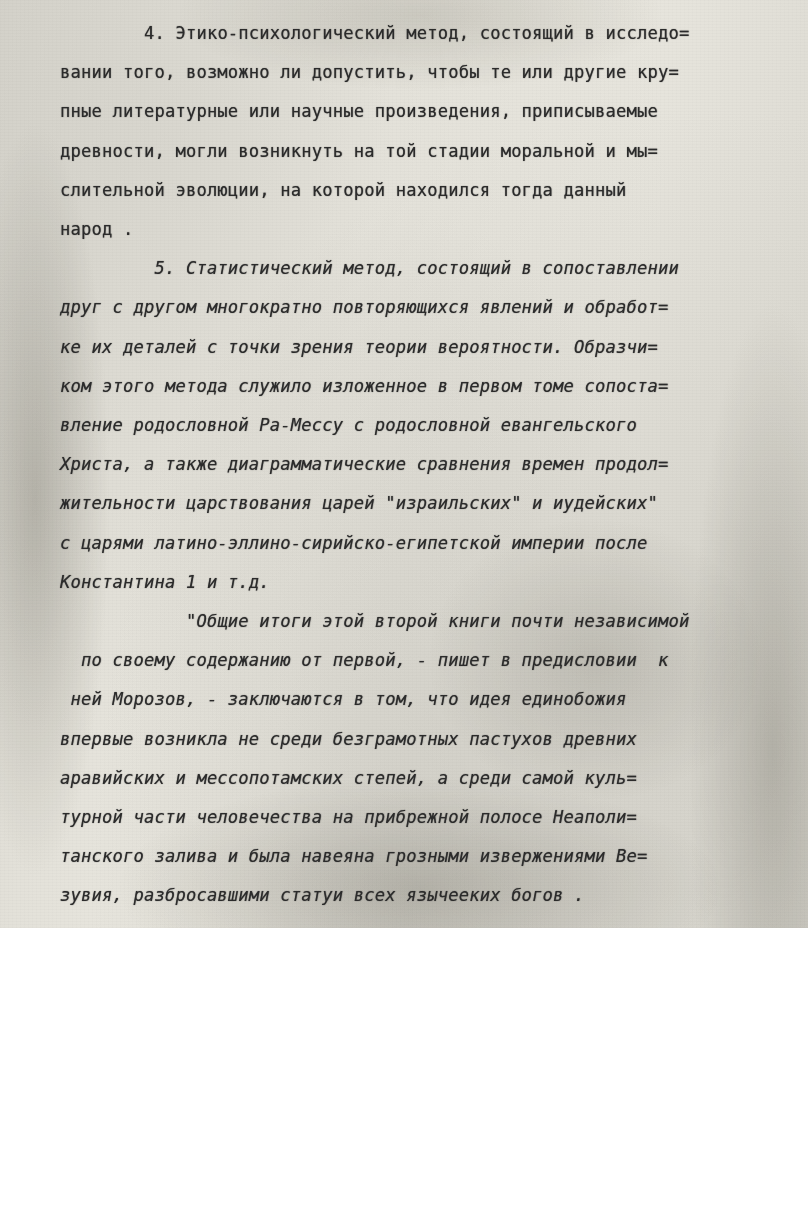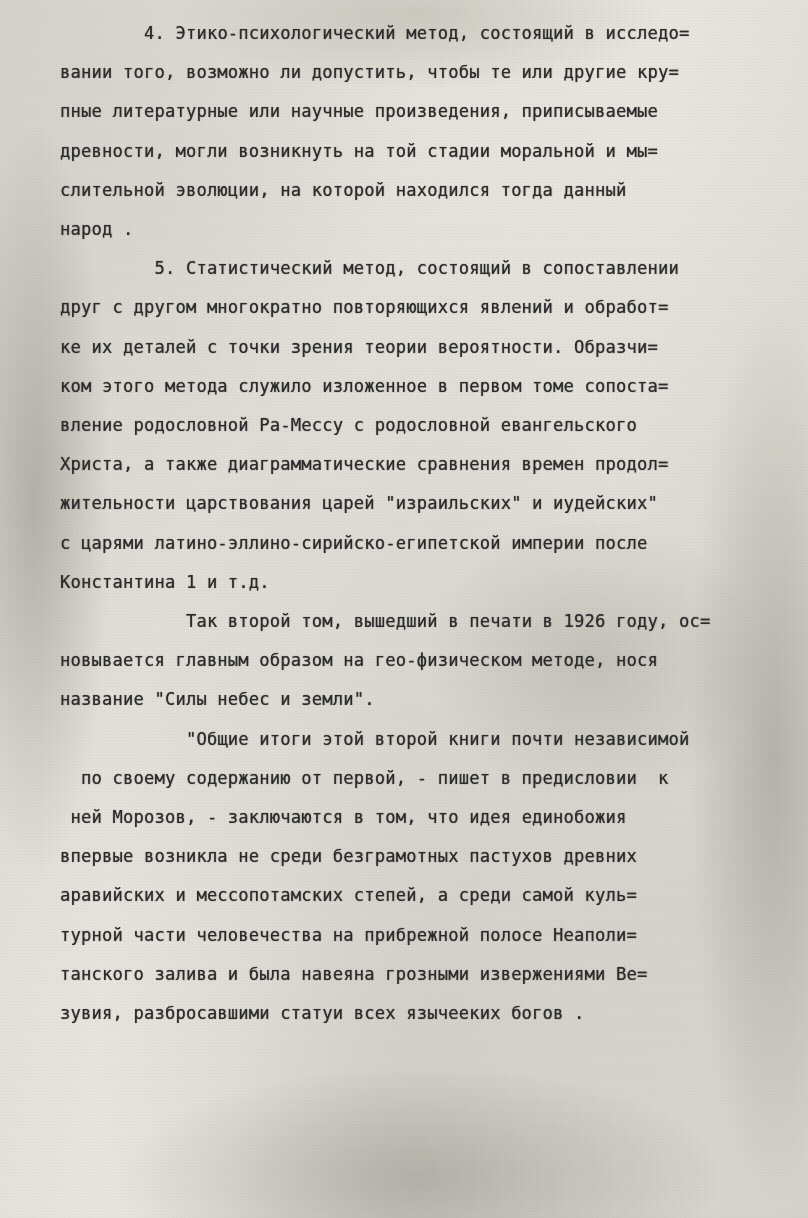--- a/index.html
+++ b/index.html
@@ -3,21 +3,21 @@
 <meta charset="utf-8">
 <style>
   html, body {
     margin: 0;
     padding: 0;
     background: #fff;
   }
   #page {
     position: relative;
     width: 808px;
-    height: 1218px;
+    height: 928px;
     overflow: hidden;
     background:
       radial-gradient(ellipse at 20% 15%, rgba(202,200,192,0.45) 0%, rgba(202,200,192,0) 55%),
       radial-gradient(ellipse at 85% 75%, rgba(196,194,186,0.40) 0%, rgba(196,194,186,0) 60%),
       radial-gradient(ellipse at 50% 100%, rgba(188,186,178,0.50) 0%, rgba(188,186,178,0) 55%),
       linear-gradient(100deg, #d7d5cd 0%, #e3e1d9 18%, #eceae2 42%, #e6e4dc 70%, #d9d7cf 100%);
     font-family: "DejaVu Sans Mono", "Liberation Mono", monospace;
   }
   
   #grain {
@@ -66,21 +66,21 @@
   }
   p.para {
     margin: 0;
     color: #2b2b2b;
     font-size: 17.1px;
     line-height: 39.2px;
     letter-spacing: 0.2px;
     white-space: pre-wrap;
     text-shadow: 0 0 1.1px rgba(40,40,40,0.55), 0.4px 0.3px 0.8px rgba(60,60,60,0.30);
   }
-  p.para + p.para { margin-top: 0px; }
+  p.para + p.para { margin-top: 0px; font-style: italic; }
 </style>
 </head>
 <body>
 
 <div id="page">
 
   <div class="smudge" id="smudge-top"></div>
   <div class="smudge" id="smudge-left-edge"></div>
   <div class="smudge" id="smudge-right-edge"></div>
   <div class="smudge" id="smudge-mid"></div>
@@ -95,23 +95,20 @@
 народ .</p>
     <p class="para">         5. Статистический метод, состоящий в сопоставлении
 друг с другом многократно повторяющихся явлений и обработ=
 ке их деталей с точки зрения теории вероятности. Образчи=
 ком этого метода служило изложенное в первом томе сопоста=
 вление родословной Ра-Мессу с родословной евангельского
 Христа, а также диаграмматические сравнения времен продол=
 жительности царствования царей "израильских" и иудейских"
 с царями латино-эллино-сирийско-египетской империи после
 Константина 1 и т.д.</p>
-    <p class="para">            Так второй том, вышедший в печати в 1926 году, ос=
-новывается главным образом на гео-физическом методе, нося
-название "Силы небес и земли".</p>
     <p class="para">            "Общие итоги этой второй книги почти независимой
   по своему содержанию от первой, - пишет в предисловии  к
  ней Морозов, - заключаются в том, что идея единобожия
 впервые возникла не среди безграмотных пастухов древних
 аравийских и мессопотамских степей, а среди самой куль=
 турной части человечества на прибрежной полосе Неаполи=
 танского залива и была навеяна грозными извержениями Ве=
 зувия, разбросавшими статуи всех язычееких богов .</p>
 
   </div>

